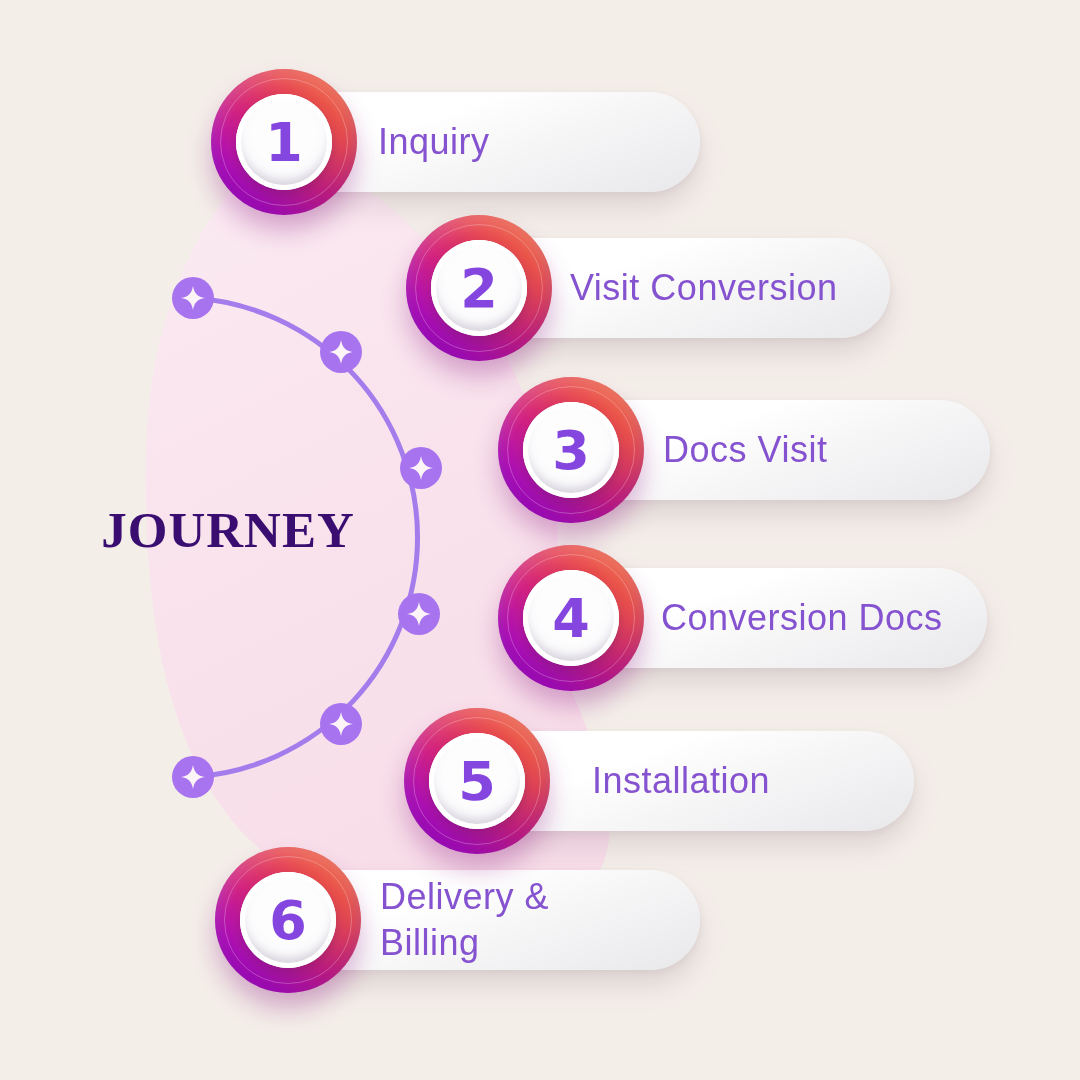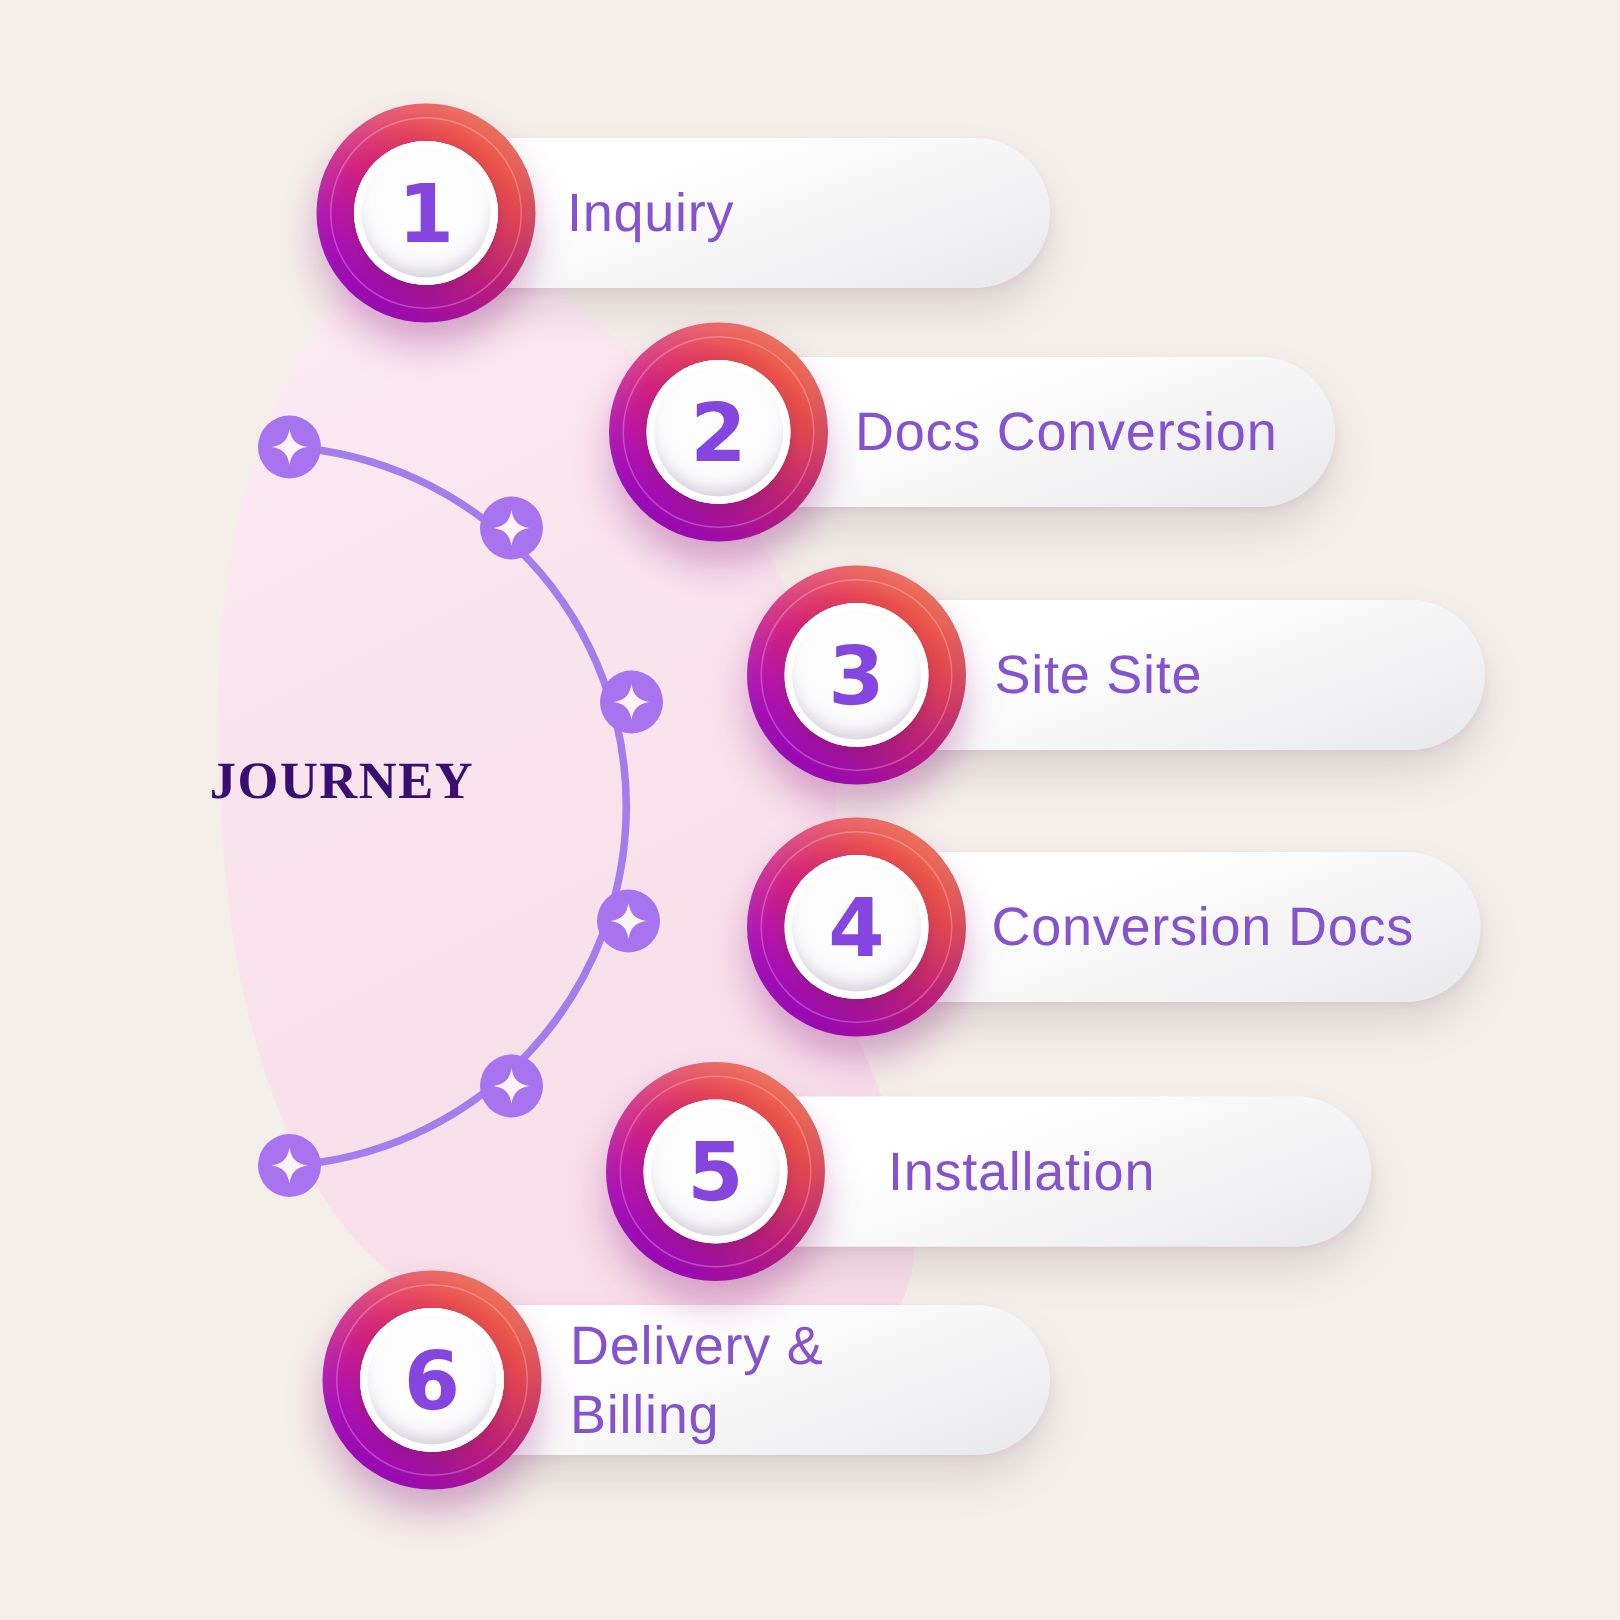--- a/index.html
+++ b/index.html
@@ -16,21 +16,21 @@
   
   .title{
     position:absolute;left:100px;top:496px;width:256px;z-index:2;
     text-align:center;line-height:1.1;
   }
   .title .crm{
     font-size:30px;font-weight:800;letter-spacing:3px;color:#F2517C;
   }
   .title .journey{
     font-family:"Liberation Serif","DejaVu Serif",serif;
-    font-size:35px;font-weight:700;letter-spacing:1px;color:#3A0D70;
+    font-size:51px;font-weight:700;letter-spacing:1px;color:#3A0D70;
     margin-top:6px;
   }
 
   
   .step{position:absolute;left:0;top:0;width:0;height:0;}
   .pill{
     position:absolute;z-index:3;height:100px;border-radius:50px;
     background:linear-gradient(160deg,#ffffff 35%,#efeef0 80%,#e8e7ea 100%);
     box-shadow:0 16px 26px rgba(140,115,130,.20),0 3px 6px rgba(140,115,130,.10);
     display:flex;align-items:center;
@@ -140,32 +140,32 @@
     </div>
     <div class="badge">
       <div class="badge-inner">
         <span class="num">1</span>
       </div>
     </div>
   </div>
 
   <div class="step s2">
     <div class="pill">
-      <span class="label">Docs Conversion</span>
+      <span class="label">Visit Conversion</span>
     </div>
     <div class="badge">
       <div class="badge-inner">
         <span class="num">2</span>
       </div>
     </div>
   </div>
 
   <div class="step s3">
     <div class="pill">
-      <span class="label">Site Site</span>
+      <span class="label">Docs Visit</span>
     </div>
     <div class="badge">
       <div class="badge-inner">
         <span class="num">3</span>
       </div>
     </div>
   </div>
 
   <div class="step s4">
     <div class="pill">

